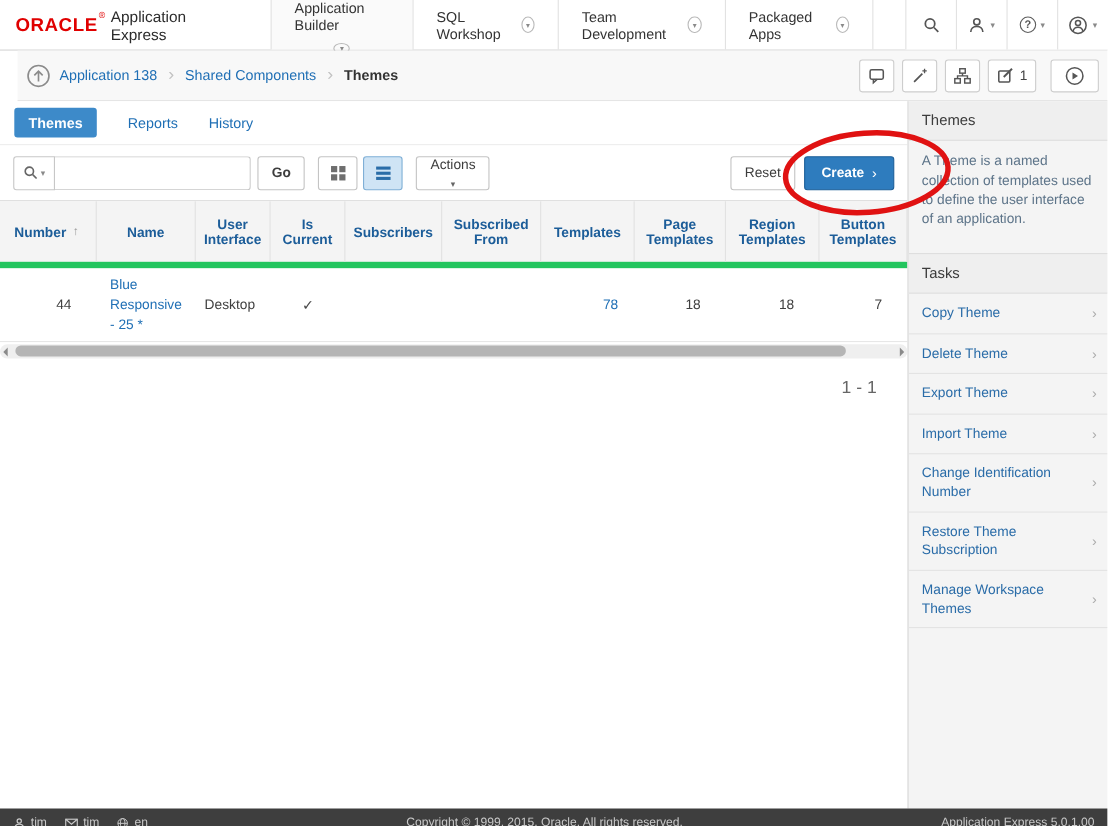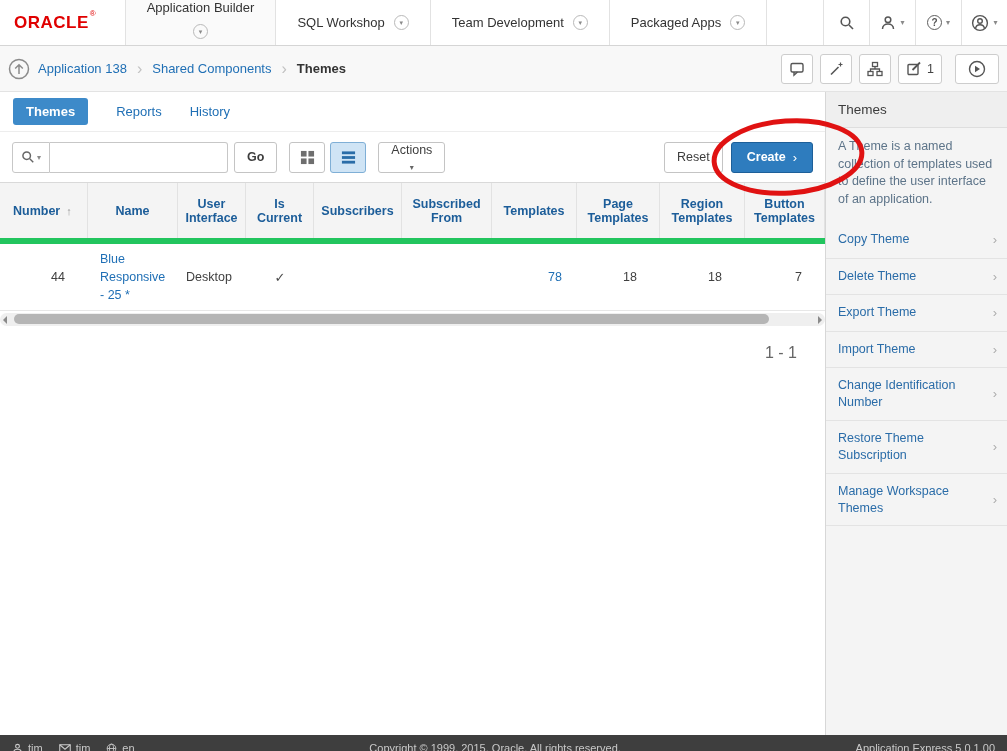--- a/index.html
+++ b/index.html
@@ -1,35 +1,35 @@
 <!DOCTYPE html>
 <html><head>
 <meta charset="utf-8">
 <style>
   * { margin:0; padding:0; box-sizing:border-box; }
   html,body { width:1007px; height:751px; font-family:"Liberation Sans", sans-serif; background:#fff; }
   .page { position:relative; width:1007px; height:751px; overflow:hidden; background:#fff; }
 
   
-  .topbar { position:absolute; top:0; left:0; right:0; height:46px; background:#fff; border-bottom:1px solid #d5d5d5; display:flex; align-items:stretch; }
+  .topbar { position:absolute; top:0; left:0; right:0; height:46px; background:#fff; border-bottom:1px solid #d5d5d5; display:flex; align-items:stretch;gap:29px; }
   .logo { display:flex; align-items:center; padding:0 24px 0 14px; cursor:pointer; }
   .brand { color:#e00000; font-weight:bold; font-size:17px; letter-spacing:.5px; }
   .reg { color:#e00000; font-size:8px; align-self:flex-start; margin:9px 5px 0 1px; }
   .product { color:#2b2b2b; font-size:14px; }
   .main-tabs { display:flex; border-right:1px solid #e2e2e2; }
   .main-tab { display:flex; align-items:center; gap:9px; padding:0 21px; border-left:1px solid #e2e2e2; font-size:13px; color:#333; cursor:pointer; }
   .main-tab.active { background:#fafafa;flex-direction:column; }
   .circ-chev { width:15px; height:15px; border:1px solid #b9b9b9; border-radius:50%; font-size:7px; color:#8a8a8a; display:inline-flex; align-items:center; justify-content:center; }
   .header-icons { margin-left:auto; display:flex; }
   .hicon { display:flex; align-items:center; justify-content:center; gap:4px; min-width:46px; padding:0 8px; border-left:1px solid #e2e2e2; background:#fff; border-top:0; border-bottom:0; border-right:0; cursor:pointer; }
   .dd-mini { font-size:8px; color:#8a8a8a; }
   .q-circ { width:15px; height:15px; border:1.5px solid #5e5e5e; border-radius:50%; font-size:10px; font-weight:bold; color:#555; display:flex; align-items:center; justify-content:center; }
 
   
-  .crumb-bar { position:absolute; top:46px; left:0; right:0; height:46px; background:#f8f8f8; border-bottom:1px solid #e3e3e3; display:flex; align-items:center; padding:0 8px; }
+  .crumb-bar { position:absolute; top:46px; left:16px; right:0; height:46px; background:#f8f8f8; border-bottom:1px solid #e3e3e3; display:flex; align-items:center; padding:0 8px; }
   .crumb-left { display:flex; align-items:center; gap:8px; font-size:13px; }
   .crumb-link { color:#1f6fb5; cursor:pointer; }
   .crumb-current { color:#333; font-weight:bold; }
   .sep { color:#c2c2c2; font-size:16px; margin:0 2px; }
   .crumb-actions { margin-left:auto; display:flex; gap:7px; align-items:center; }
   .cbtn { height:30px; min-width:31px; padding:0 7px; background:#fff; border:1px solid #cdcdcd; border-radius:3px; display:flex; align-items:center; justify-content:center; gap:5px; cursor:pointer; color:#444; }
   .cbtn.run { margin-left:6px; min-width:44px; }
   .edit-count { font-size:12.5px; color:#444; }
 
   
@@ -104,20 +104,21 @@
 </style>
 </head>
 <body>
 
 <div class="page">
 
   <header class="topbar">
     <div class="logo">
       <span class="brand">ORACLE</span>
         <span class="reg">®</span>
+      <span class="product">Application Express</span>
     </div>
     <nav class="main-tabs">
       <div class="main-tab active">
         <span>Application Builder</span>
         <span class="circ-chev">
             <span>▾</span>
           </span>
       </div>
       <div class="main-tab">
         <span>SQL Workshop</span>
@@ -317,20 +318,21 @@
       <div class="thumb"></div>
       <span class="arr right"></span>
     </div>
 
     <div class="pagination">1 - 1</div>
   </div>
 
   <aside class="sidebar">
     <div class="side-head">Themes</div>
     <div class="side-text">A Theme is a named collection of templates used to define the user interface of an application.</div>
+    <div class="side-head tasks-head">Tasks</div>
     <div class="task">
       <span>Copy Theme</span>
       <span class="chev">›</span>
     </div>
     <div class="task">
       <span>Delete Theme</span>
       <span class="chev">›</span>
     </div>
     <div class="task">
       <span>Export Theme</span>

